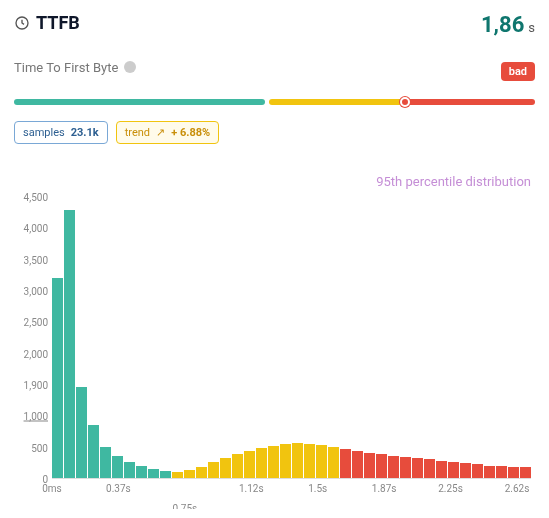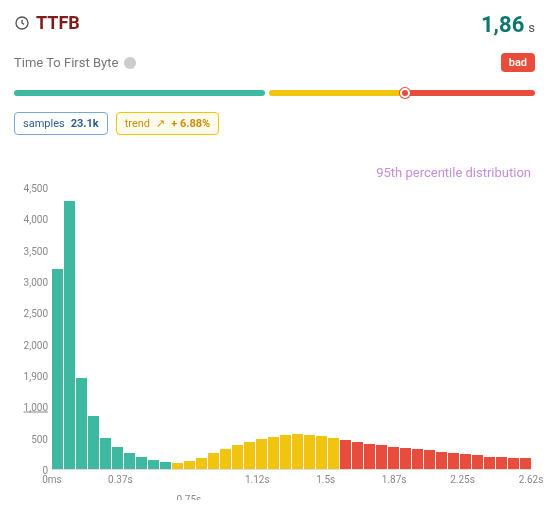--- a/index.html
+++ b/index.html
@@ -1,28 +1,28 @@
 <!DOCTYPE html>
 <html><head>
 <meta charset="utf-8">
 <style>
   * { box-sizing: border-box; margin: 0; padding: 0; }
   body { font-family: -apple-system, BlinkMacSystemFont, "Segoe UI", Roboto, sans-serif; background: #fff; color: #333; width: 549px; }
   .card { padding: 12px 14px; }
   .header { display: flex; justify-content: space-between; align-items: flex-start; }
   .title-wrap { display: flex; align-items: center; gap: 6px; }
-  .title { font-size: 18px; font-weight: 700; color: #7f1d1d; }
+  .title { font-size: 18px; font-weight: 700; color: #0f172a; }
   .clock-icon svg { display: block; }
   .value-wrap { display: flex; align-items: baseline; gap: 4px; }
   .value { font-size: 22px; font-weight: 700; color: #0f766e; }
   .unit { font-size: 13px; color: #555; }
   .sub-row { display: flex; justify-content: space-between; align-items: center; margin-top: 16px; }
   .subtitle { font-size: 13px; color: #777; display: flex; align-items: center; gap: 6px; }
   .info-icon { width: 12px; height: 12px; border-radius: 50%; background: #ccc; display: inline-block; }
-  .badge { background: #e74c3c; color: #fff; font-size: 11px; font-weight: 600; padding: 3px 8px; border-radius: 4px; }
+  .badge { background: #e74c3c; color: #fff; font-size: 11px; font-weight: 600; padding: 3px 8px; border-radius: 4px; margin-top: 9px; }
   .dist-bar { display: flex; height: 6px; width: 100%; margin-top: 18px; gap: 4px; position: relative; }
   .dist-seg { height: 6px; border-radius: 3px; }
   .dist-good { background: #3fb8a1; }
   .dist-mid { background: #f1c40f; }
   .dist-bad { background: #e74c3c; }
   .marker { position: absolute; width: 10px; height: 10px; border-radius: 50%; background: #e74c3c; top: -2px; border: 2px solid #fff; box-shadow: 0 0 0 1px #e74c3c; }
   .chips { display: flex; gap: 8px; margin-top: 16px; }
   .chip { display: inline-flex; align-items: center; gap: 6px; font-size: 11px; padding: 4px 8px; border-radius: 4px; border: 1px solid; }
   .chip-samples { border-color: #7aa8d6; color: #2d5f91; background: #fff; }
   .chip-samples .val { font-weight: 700; color: #2d5f91; }
@@ -30,21 +30,21 @@
   .chip-trend .val { font-weight: 700; }
   .chart-title { text-align: right; font-size: 13px; color: #c58ed6; margin-top: 30px; padding-right: 4px; }
   .chart-area { position: relative; height: 300px; margin-top: 8px; padding-left: 38px; padding-bottom: 18px; }
   .y-axis { position: absolute; left: 0; top: 0; bottom: 18px; width: 36px; }
   .y-tick { position: absolute; right: 2px; font-size: 10px; color: #888; transform: translateY(50%); }
   .plot { position: absolute; left: 38px; right: 4px; top: 0; bottom: 18px; display: flex; align-items: flex-end; gap: 1px; border-bottom: 1px solid #ddd; }
   .bar { flex: 1; min-width: 0; }
   .bar.good { background: #3fb8a1; }
   .bar.mid { background: #f1c40f; }
   .bar.bad { background: #e74c3c; }
-  .x-axis { position: absolute; left: 38px; right: 4px; bottom: 0; height: 16px; }
+  .x-axis { position: absolute; left: 38px; right: 18px; bottom: 0; height: 16px; }
   .x-tick { position: absolute; font-size: 10px; color: #888; transform: translateX(-50%); top: 2px; }
 </style>
 </head>
 <body>
 
 <div class="card">
 
   <div class="header">
     <div class="title-wrap">
       <span class="clock-icon">

